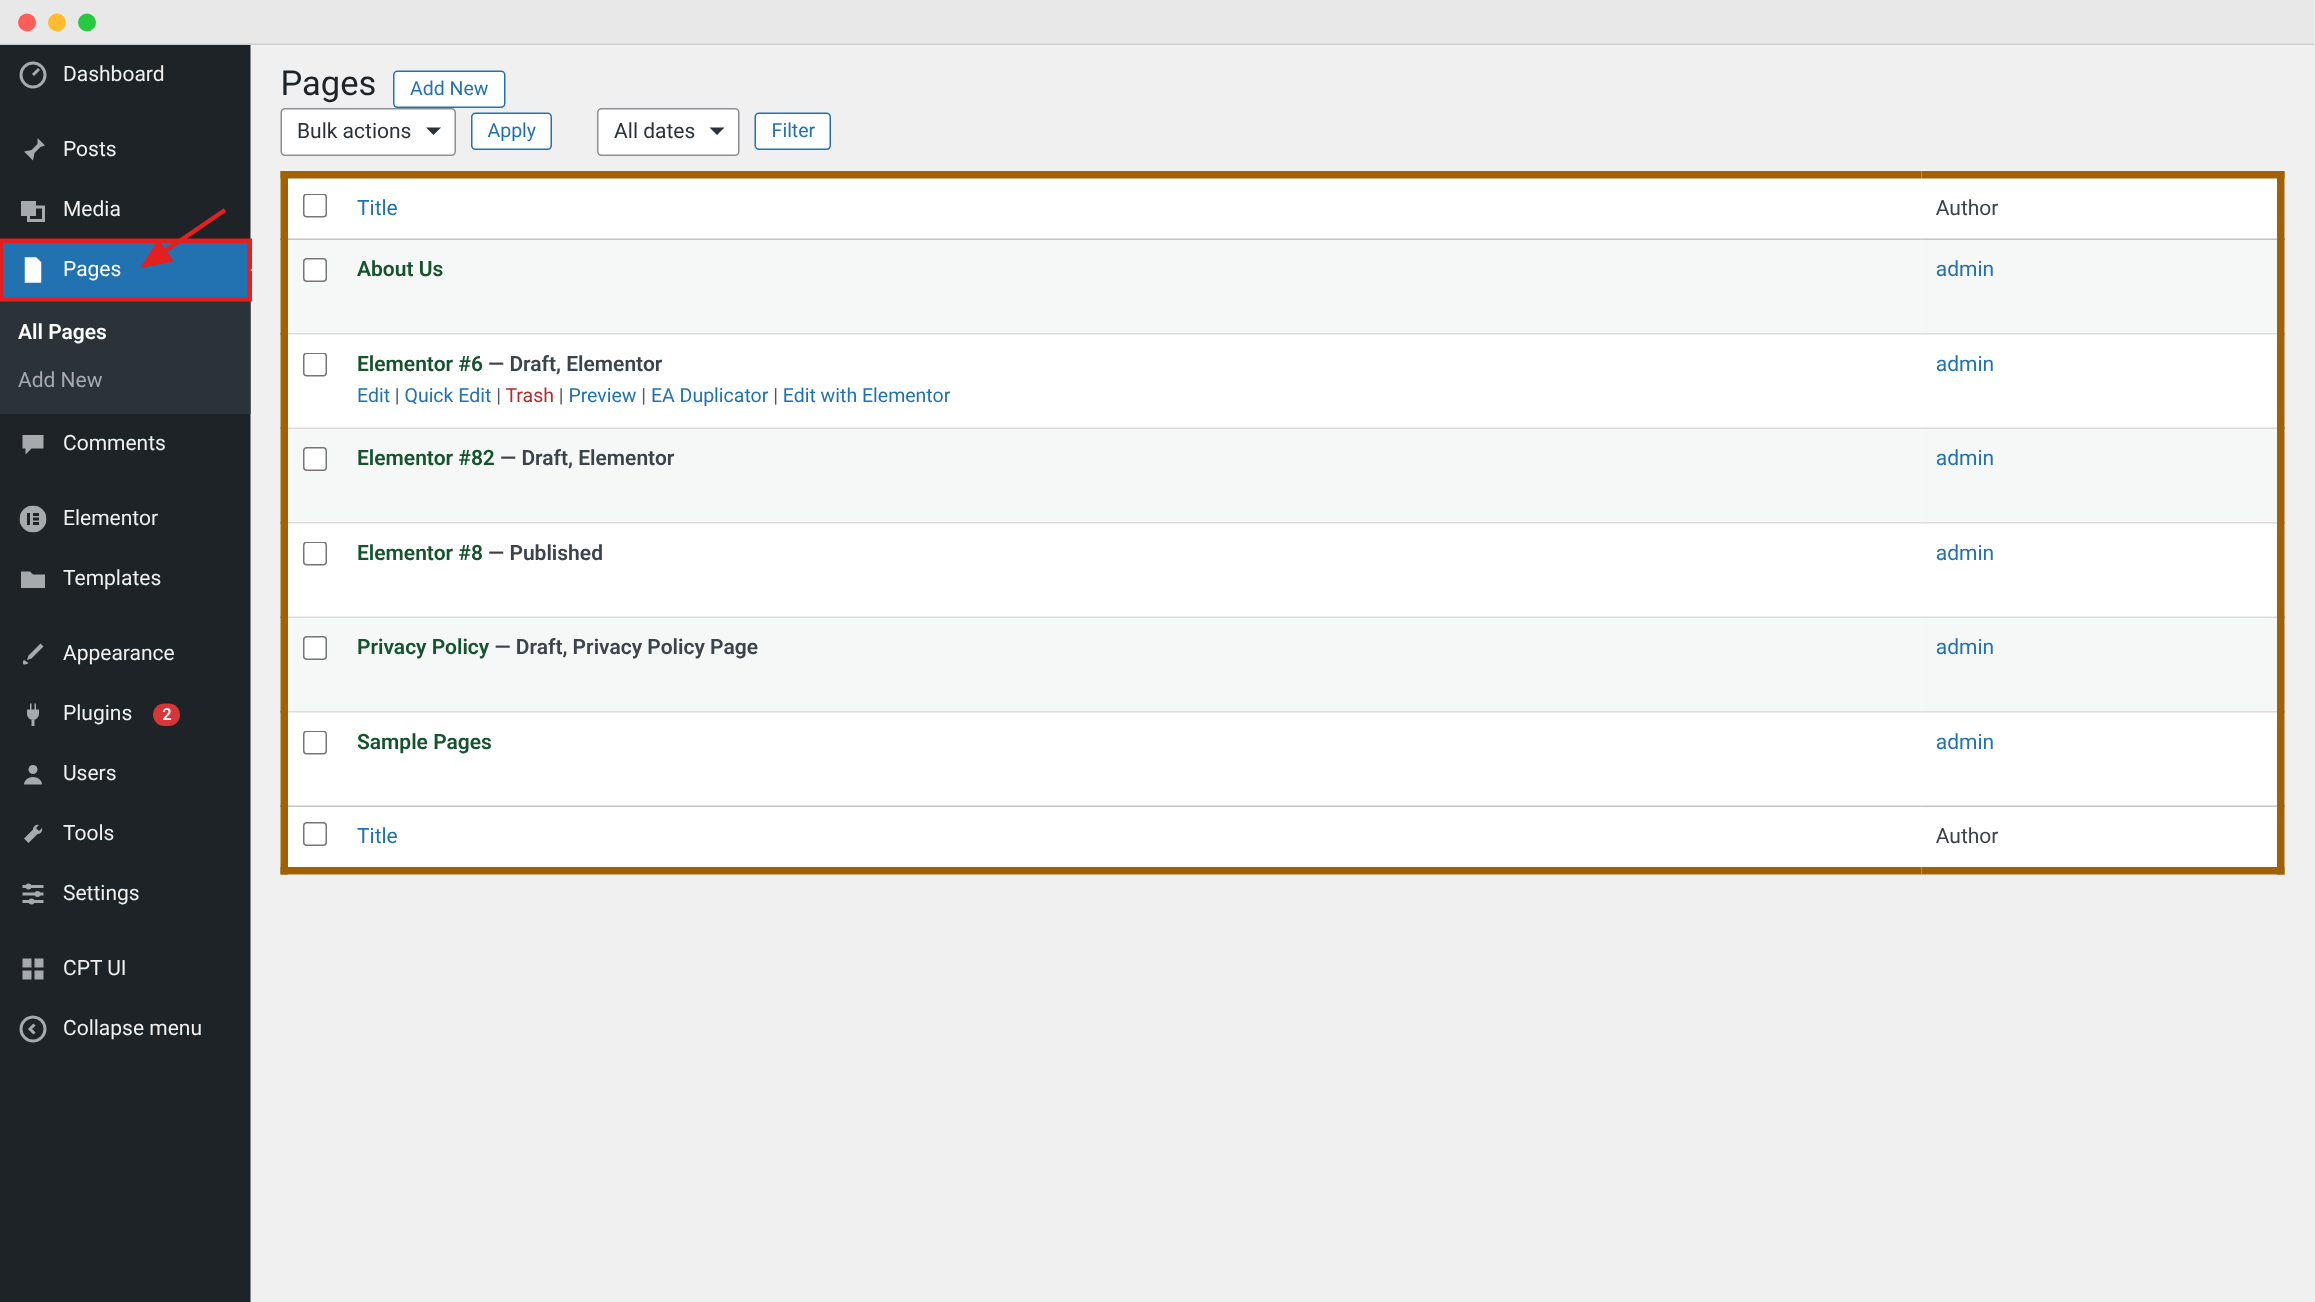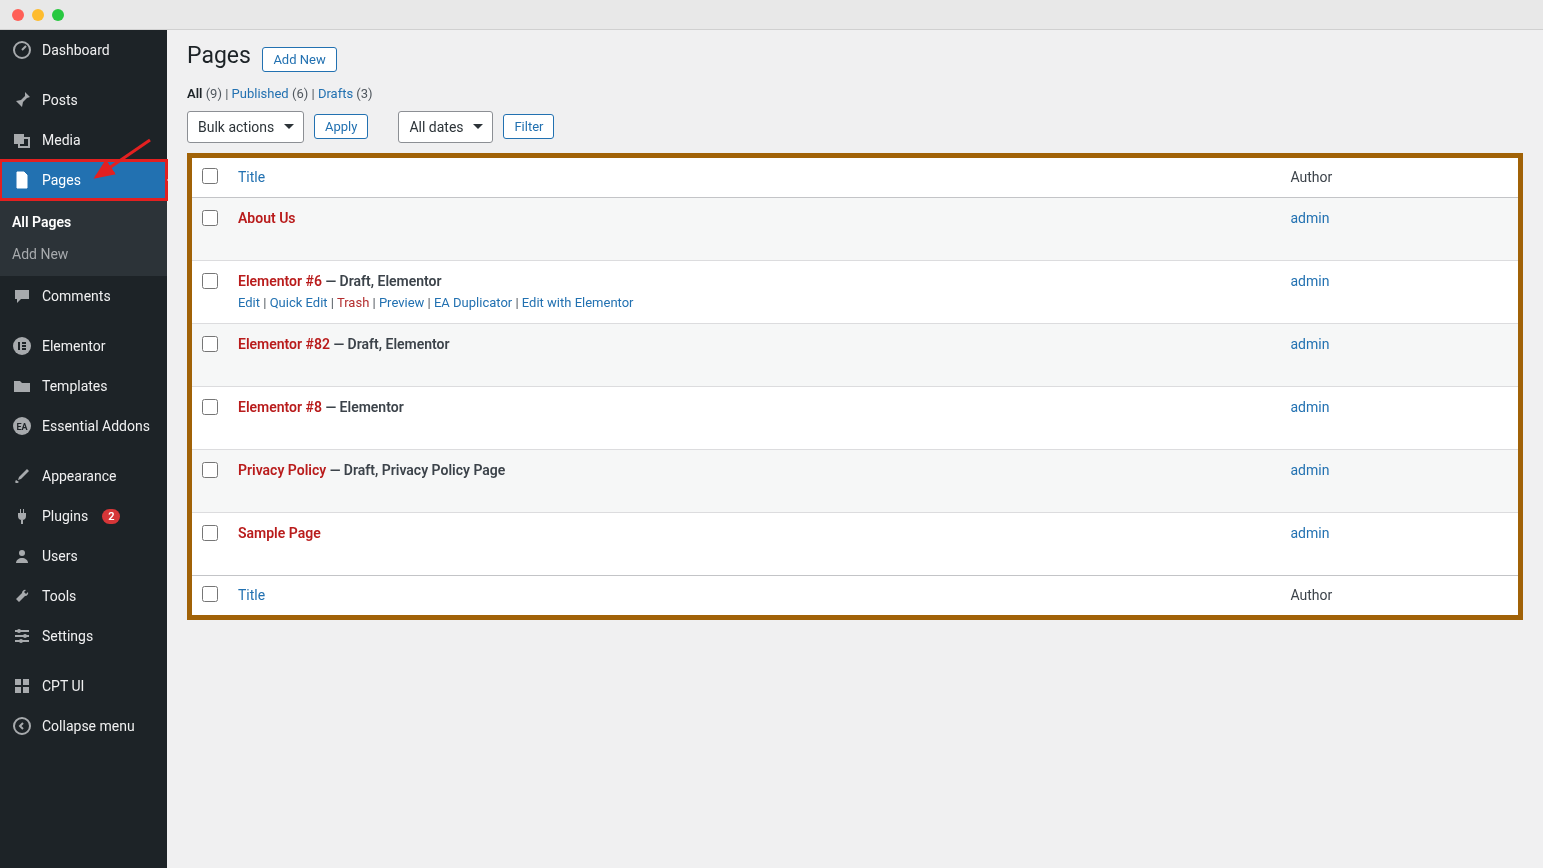--- a/index.html
+++ b/index.html
@@ -34,21 +34,21 @@
 .selwrap::after{content:"";position:absolute;right:10px;top:50%;transform:translateY(-30%);border:5px solid transparent;border-top-color:#2c3338;pointer-events:none}
 .wp-table { width:100%; border:5px solid #a16207; border-collapse:collapse; background:#fff; }
 .wp-table thead th, .wp-table tfoot th { text-align:left; padding:10px 10px; font-weight:400; font-size:14px; border-bottom:1px solid #c3c4c7; border-top:1px solid #c3c4c7; }
 .wp-table thead th a, .wp-table tfoot th a { color:#2271b1; cursor:pointer; }
 .wp-table td { padding:12px 10px; vertical-align:top; font-size:14px; }
 .wp-table tbody tr { border-top:1px solid #dcdcde; }
 .wp-table tbody tr:nth-child(odd) { background:#f6f7f7; }
 .wp-table tbody tr:first-child{border-top:none}
 .check-col { width:34px; text-align:center; }
 input[type=checkbox] { width:16px; height:16px; border:1px solid #8c8f94; border-radius:3px; cursor:pointer; }
-.row-title { color:#b91c1c; font-weight:600; cursor:pointer; }
+.row-title { color:#14532d; font-weight:600; cursor:pointer; }
 .row-meta { color:#3c434a; font-weight:600;margin-top:15px; }
 .row-actions { margin-top:6px; font-size:13px; color:#50575e; }
 .row-actions a { color:#2271b1; cursor:pointer; }
 .row-actions .trash { color:#b32d2e; }
 .author-col { width:240px; }
 .author-link { color:#2271b1; cursor:pointer; font-size:14px; }
 .row-block{height:63px}
 svg{display:block}
 </style>
 </head>
@@ -125,29 +125,20 @@
       <span>Elementor</span>
     </div>
     <div class="side-item">
       <span class="icon">
           <svg width="20" height="20" viewBox="0 0 20 20" fill="currentColor">
             <path d="M2 5h6l2 2h8v9H2z"></path>
           </svg>
         </span>
       <span>Templates</span>
     </div>
-    <div class="side-item">
-      <span class="icon">
-          <svg width="18" height="18" viewBox="0 0 18 18" fill="currentColor">
-            <circle cx="9" cy="9" r="9" fill="#a7aaad"></circle>
-            <text x="9" y="13" font-size="9" text-anchor="middle" fill="#1d2327" font-weight="bold">EA</text>
-          </svg>
-        </span>
-      <span>Essential Addons</span>
-    </div>
     <div class="side-group-gap"></div>
     <div class="side-item">
       <span class="icon">
           <svg width="20" height="20" viewBox="0 0 20 20" fill="currentColor">
             <path d="M15 3l2 2-8 8-3 1 1-3z"></path>
             <path d="M4 14c-1 1-1 3 0 3s2 0 3-1z"></path>
           </svg>
         </span>
       <span>Appearance</span>
     </div>
@@ -218,27 +209,20 @@
           <path d="M0,0 L7,3 L0,6 z" fill="#e32020"></path>
         </marker>
       </defs>
     <line x1="60" y1="5" x2="6" y2="42" stroke="#e32020" stroke-width="3" marker-end="url(#ah)"></line>
   </svg>
 
   <div class="main">
     <h1 class="page-title">Pages</h1>
     <span class="btn-outline">Add New</span>
 
-    <div class="subsubsub">
-      <span class="current"><span>All</span></span> <span class="count">(9)</span>
-      <span> | </span>
-      <a><span>Published</span> <span class="count">(6)</span></a>
-      <span> | </span>
-      <a><span>Drafts</span> <span class="count">(3)</span></a>
-    </div>
 
     <div class="tablenav">
       <span class="selwrap"><select class="bulk"><option>Bulk actions</option></select></span>
       <span class="btn-outline">Apply</span>
       <span style="width:10px"></span>
       <span class="selwrap"><select class="dates"><option>All dates</option></select></span>
       <span class="btn-outline">Filter</span>
     </div>
 
     <table class="wp-table">
@@ -260,31 +244,31 @@
             <td class="row-block"><span><a class="row-title">Elementor #6</a><span class="row-meta"> — Draft, Elementor</span></span><div class="row-actions"><a>Edit</a><span> | </span><a>Quick Edit</a><span> | </span><a class="trash">Trash</a><span> | </span><a>Preview</a><span> | </span><a>EA Duplicator</a><span> | </span><a>Edit with Elementor</a></div></td>
             <td class="author-col"><a class="author-link">admin</a></td>
           </tr>
           <tr>
             <td class="check-col"><input type="checkbox" style=""></td>
             <td class="row-block"><span><a class="row-title">Elementor #82</a><span class="row-meta"> — Draft, Elementor</span></span></td>
             <td class="author-col"><a class="author-link">admin</a></td>
           </tr>
           <tr>
             <td class="check-col"><input type="checkbox" style=""></td>
-            <td class="row-block"><span><a class="row-title">Elementor #8</a><span class="row-meta"> — Elementor</span></span></td>
+            <td class="row-block"><span><a class="row-title">Elementor #8</a><span class="row-meta"> — Published</span></span></td>
             <td class="author-col"><a class="author-link">admin</a></td>
           </tr>
           <tr>
             <td class="check-col"><input type="checkbox" style=""></td>
             <td class="row-block"><span><a class="row-title">Privacy Policy</a><span class="row-meta"> — Draft, Privacy Policy Page</span></span></td>
             <td class="author-col"><a class="author-link">admin</a></td>
           </tr>
           <tr>
             <td class="check-col"><input type="checkbox" style=""></td>
-            <td class="row-block"><span><a class="row-title">Sample Page</a></span></td>
+            <td class="row-block"><span><a class="row-title">Sample Pages</a></span></td>
             <td class="author-col"><a class="author-link">admin</a></td>
           </tr>
         </tbody>
       <tfoot>
         <tr>
           <th class="check-col"><input type="checkbox" style=""></th>
           <th><a>Title</a></th>
           <th class="author-col">Author</th>
         </tr>
       </tfoot>

